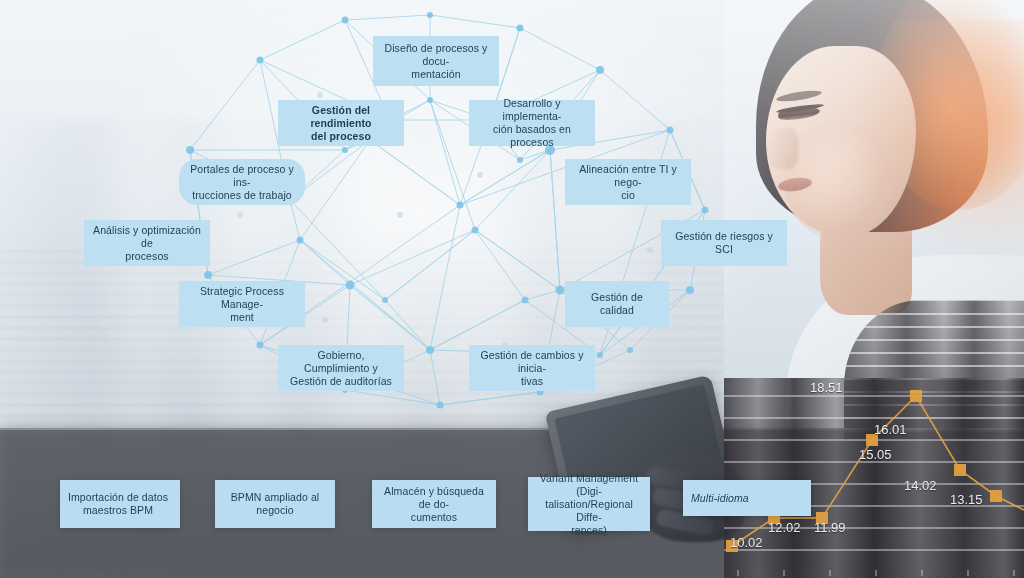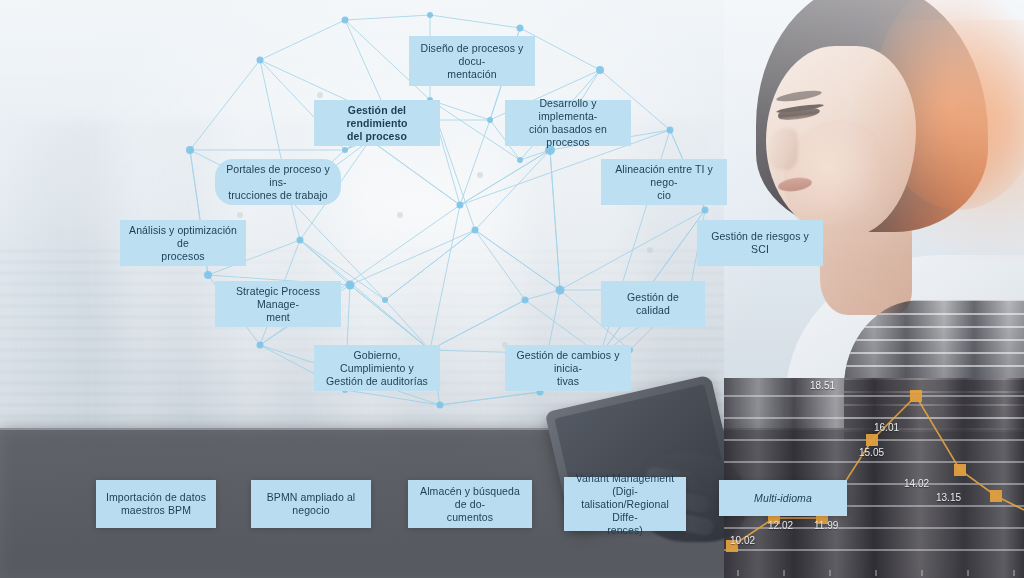--- a/index.html
+++ b/index.html
@@ -247,21 +247,21 @@
   .bgchart {
     position: absolute;
     right: 0;
     bottom: 0;
     width: 300px;
     height: 200px;
     opacity: .95;
   }
   .bgchart .tick-label {
     position: absolute;
-    font-size: 10px;
+    font-size: 13px;
     color: #f2f4f6;
     font-family: "Liberation Sans", sans-serif;
     text-shadow: 0 1px 1px rgba(0,0,0,.5);
     white-space: nowrap;
   }
   .bgchart-photo {
     position: absolute;
     inset: 0;
     background:
       linear-gradient(to right,
@@ -345,25 +345,23 @@
   
   .card {
     position: absolute;
     background: #b7dcf2;
     color: #1c3d52;
     font-size: 10.5px;
     line-height: 13px;
     text-align: center;
     display: flex;
     align-items: center;
-    justify-content: center;
     padding: 4px 8px;
     box-sizing: border-box;
     letter-spacing: .1px;
-    margin-left: 36px;
   }
   .card span { display: block; }
   .card.light { background: #bcdff2; }
   .card.band { background: #b9dcf0; }
 
   
   .card.band { box-shadow: 0 1px 6px rgba(0,0,0,.18); }
 </style>
 </head>
 <body>
@@ -513,21 +511,21 @@
         <line x1="244" y1="192" x2="244" y2="198"></line>
         <line x1="290" y1="192" x2="290" y2="198"></line>
       </g>
     </svg>
     <div class="tick-label" style="left:6px;top:157px;">10.02</div>
     <div class="tick-label" style="left:44px;top:142px;">12.02</div>
     <div class="tick-label" style="left:90px;top:142px;">11.99</div>
     <div class="tick-label" style="left:135px;top:69px;">15.05</div>
     <div class="tick-label" style="left:86px;top:2px;">18.51</div>
     <div class="tick-label" style="left:180px;top:100px;">14.02</div>
-    <div class="tick-label" style="left:212px;top:114px;">13.15</div>
+    <div class="tick-label" style="left:226px;top:114px;">13.15</div>
     <div class="tick-label" style="left:268px;top:66px;margin-left:32px;">15.06</div>
     <div class="tick-label" style="left:150px;top:44px;">16.01</div>
   </div>
 
   <div id="capability-layer">
       <div class="card light" style="left: 373px; top: 36px; width: 126px; height: 50px;">
         <span>Diseño de procesos y docu-<br>mentación</span>
       </div>
       <div class="card light" style="left: 278px; top: 100px; width: 126px; height: 46px; font-weight: bold;">
         <span>Gestión del rendimiento<br>del proceso</span>

